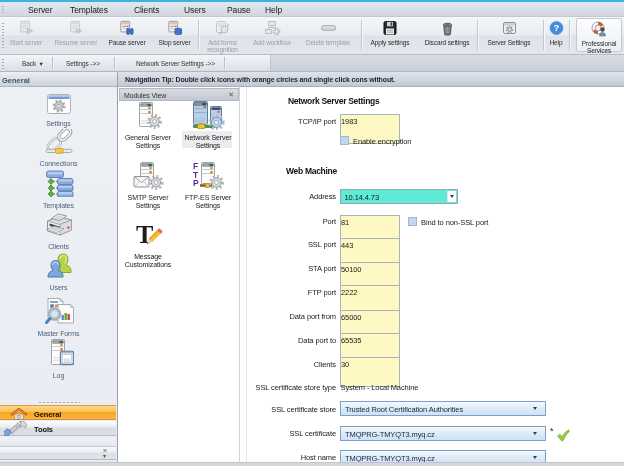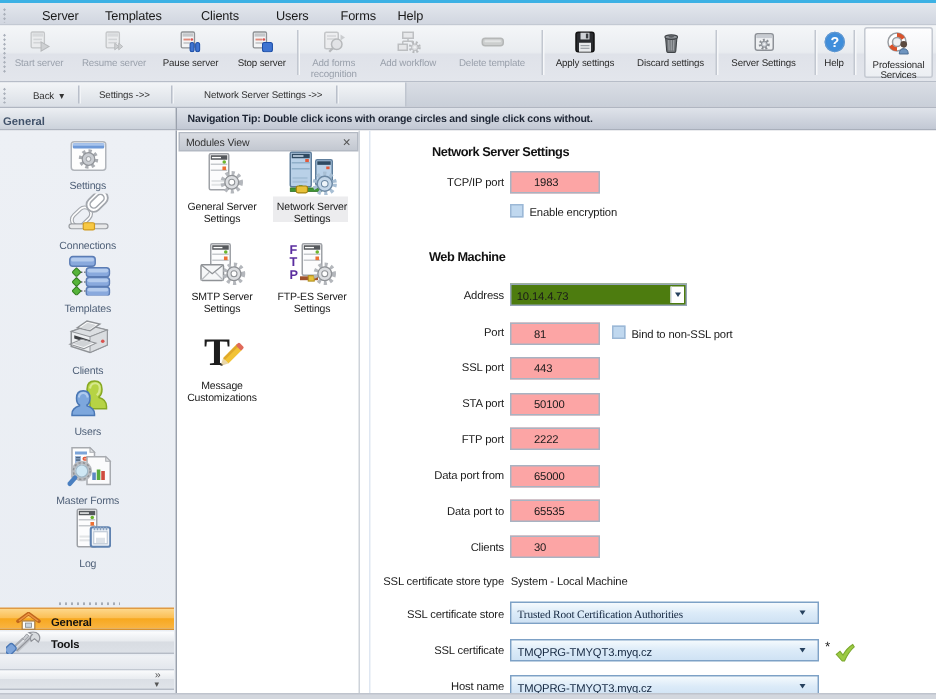--- a/index.html
+++ b/index.html
@@ -52,42 +52,42 @@
 #modhdr .x { position:absolute; right:4px; top:2px; font-size:7px; color:#555; }
 .moditem { position:absolute; width:60px; text-align:center; }
 .modlabel { display:block; font-size:7px; letter-spacing:-0.1px; color:#1a1a1a; line-height:8px; }
 #modsel { position:absolute; left:64px; top:44px; width:50px; height:17px; background:#ececee; }
 
 
 #content { left:240px; top:87px; width:384px; height:375px; background:#fff; }
 #content .vline { position:absolute; left:6px; top:0; width:1px; height:375px; background:#dfe7f2; }
 .sechdr { position:absolute; font-size:8.5px; letter-spacing:-0.3px; font-weight:bold; color:#111;margin-left:40px; }
 .flabel { position:absolute; font-size:7.5px; letter-spacing:-0.1px; color:#1a1a1a; text-align:right; right:288px; white-space:nowrap; }
-.finput { position:absolute; left:100px; width:60px; height:15px; border:1px solid #a8b3c2; background:#fca5a5; font-size:7.5px; letter-spacing:-0.1px; color:#1a1a1a; font-family:"Liberation Sans",sans-serif; padding:2px 0 0 15px; }
+.finput { position:absolute; left:100px; width:60px; height:30px; border:1px solid #a8b3c2; background:#fef9c3; font-size:7.5px; letter-spacing:-0.1px; color:#1a1a1a; font-family:"Liberation Sans",sans-serif; padding:2px 0 0 0; }
 .fcheck { position:absolute; width:9px; height:9px; background:#c0d8ef; border:1px solid #9cb8d6; }
-.combo { position:absolute; left:100px; height:15px; border:1px solid #96a5b8; background:#4d7c0f; }
+.combo { position:absolute; left:100px; height:15px; border:1px solid #96a5b8; background:#5eead4; }
 .combo .ctext { position:absolute; left:3.5px; top:3px; font-size:7.5px; letter-spacing:-0.1px; color:#1a1a1a; white-space:nowrap; }
 .combo .cbtn { position:absolute; right:1px; top:1px; bottom:1px; width:9px; background:#fff; border-left:1px solid #dfe3e8; }
 .ddl { position:absolute; left:100px; width:206px; height:15px; border:1px solid #7da1c6; background:linear-gradient(#f5fafd,#dcebf8 50%,#cfe2f4); }
 .ddl .ctext { position:absolute; left:4px; top:3px; font-size:7.5px; letter-spacing:-0.1px; color:#142740; white-space:nowrap; }
 .arrow { position:absolute; width:0; height:0; border-left:2.5px solid transparent; border-right:2.5px solid transparent; border-top:3.5px solid #26415e; }
 
 #bottomstrip { left:0; top:462px; width:624px; height:4px; background:#d3d7de; border-top:1px solid #bfc4cd; }
 </style>
 </head>
 <body>
 <div id="app">
   <div class="abs" id="topline"></div>
   <div class="abs" id="menubar">
       <div class="grip" style="top:3px; height:10px;"></div>
     <span class="menuitem" style="left:28px">Server</span>
     <span class="menuitem" style="left:70px">Templates</span>
     <span class="menuitem" style="left:134px">Clients</span>
     <span class="menuitem" style="left:184px">Users</span>
-    <span class="menuitem" style="left:227px">Forms</span>
+    <span class="menuitem" style="left:227px">Pause</span>
     <span class="menuitem" style="left:265px">Help</span>
   </div>
   <div class="abs" id="toolbar">
       <div class="grip" style="top:5px; height:27px;"></div>
     <div class="tbtn dis" style="left:3px; width:46px;">
       <svg class="ticon" width="15" height="15" viewBox="0 0 16 17">
         <rect x="1.5" y="1.5" width="10" height="12" rx="1" fill="#e9eaeb" stroke="#a9abad"></rect>
         <rect x="2.5" y="2.5" width="8" height="2.5" fill="#c9cbcd"></rect>
         <rect x="3.2" y="6.5" width="6.5" height="1.2" fill="#c2c4c6"></rect>
         <rect x="3.2" y="9" width="6.5" height="1.2" fill="#c2c4c6"></rect>
@@ -517,21 +517,21 @@
     <div class="finput" style="top:222.5px;">65000</div>
     <div class="flabel" style="top:249px;">Data port to</div>
     <div class="finput" style="top:246.3px;">65535</div>
     <div class="flabel" style="top:273px;">Clients</div>
     <div class="finput" style="top:270.4px;">30</div>
 
     <div class="flabel" style="top:295.5px;">SSL certificate store type</div>
     <div class="lbl" style="left:100.5px; top:295.5px;">System - Local Machine</div>
 
     <div class="flabel" style="top:317.5px;">SSL certificate store</div>
-    <div class="ddl" style="top:314px;font-family:Liberation Serif, serif;">
+    <div class="ddl" style="top:314px;">
       <span class="ctext">Trusted Root Certification Authorities</span>
       <span class="arrow" style="right:8px; top:5px;"></span>
     </div>
 
     <div class="flabel" style="top:341.5px;">SSL certificate</div>
     <div class="ddl" style="top:338.5px;">
       <span class="ctext">TMQPRG-TMYQT3.myq.cz</span>
       <span class="arrow" style="right:8px; top:5px;"></span>
     </div>
     <div class="lbl" style="left:310px; top:338.5px; font-size:9px;">*</div>

